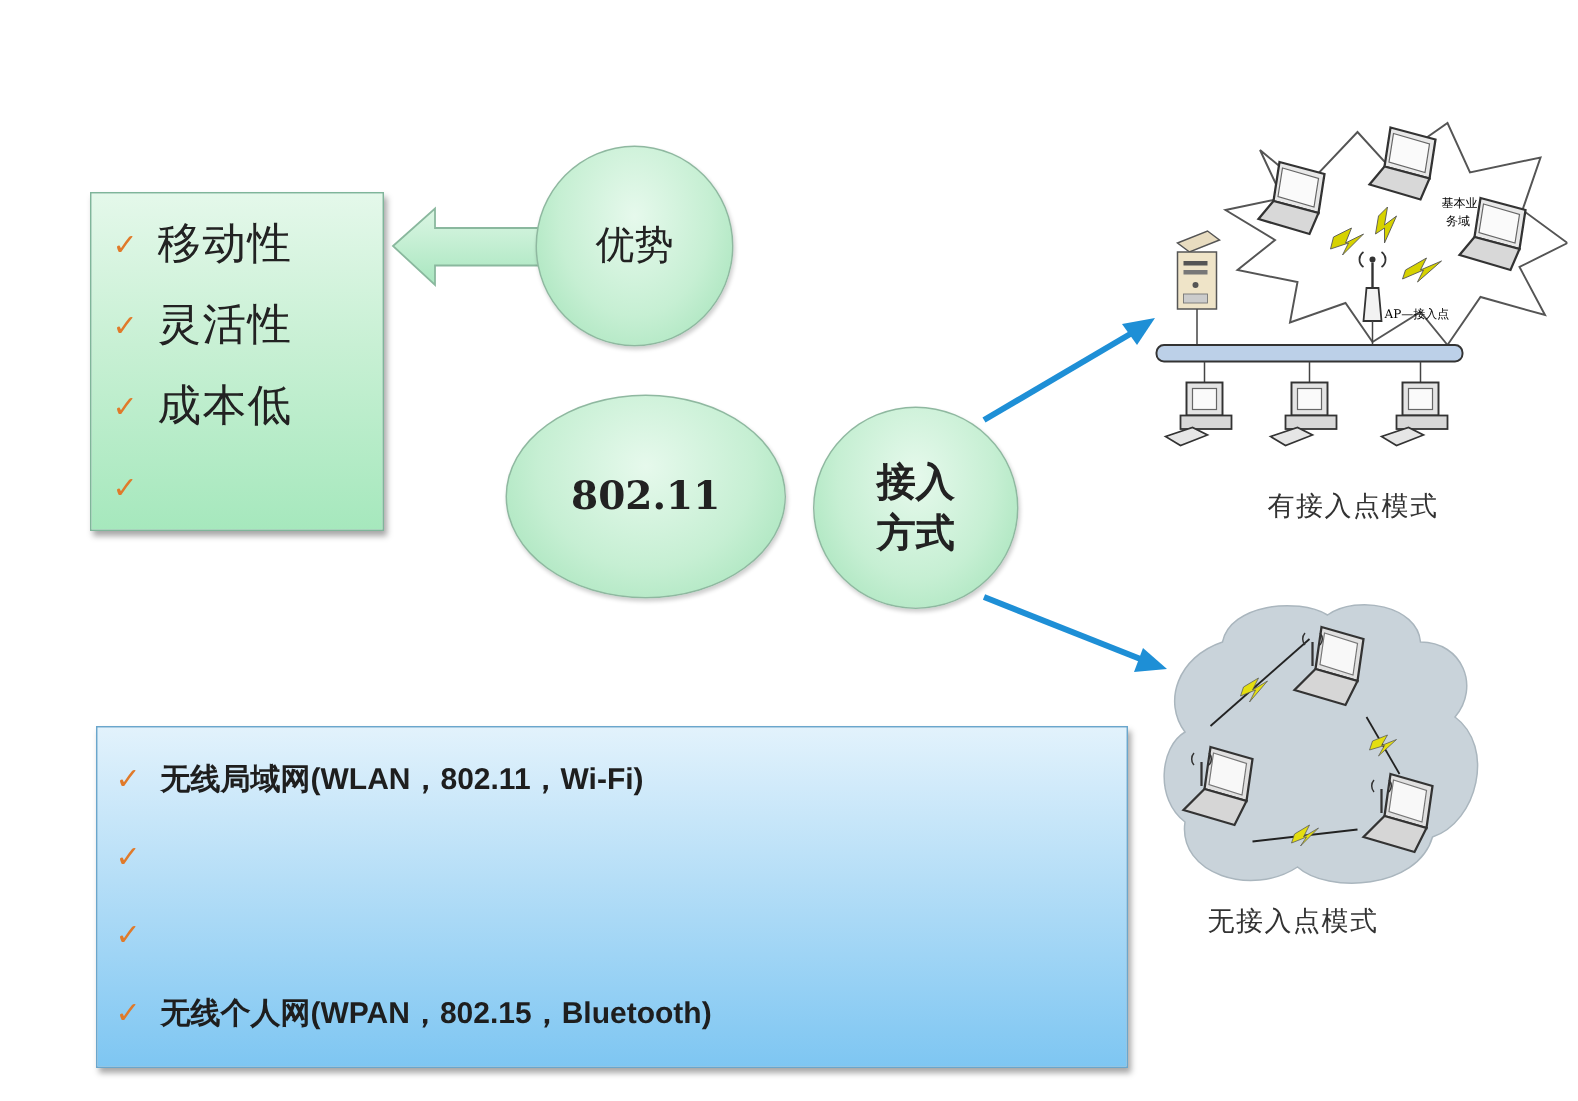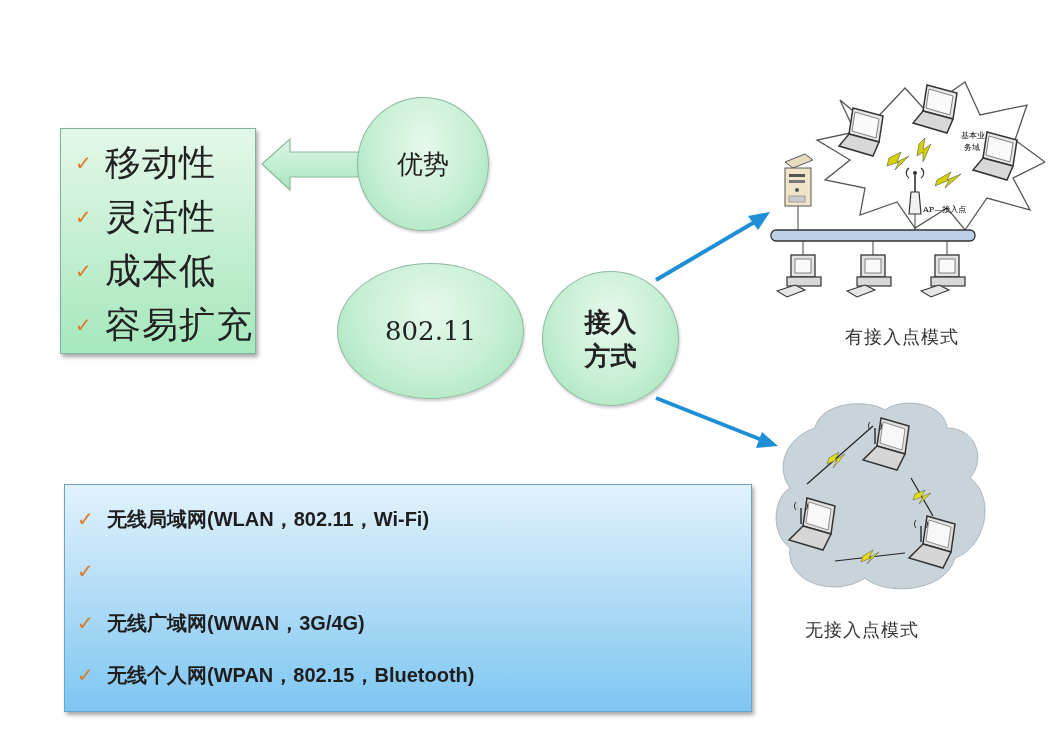--- a/index.html
+++ b/index.html
@@ -20,21 +20,21 @@
     box-sizing: border-box;
   }
   .adv-item {
     position: absolute; left: 14px; height: 40px;
     display: flex; align-items: center;
   }
   .check {
     color: #e07a2a; font-family: "DejaVu Sans", sans-serif;
     font-size: 20px; width: 30px; display: inline-block;
   }
-  .adv-text { font-size: 36px; color: #222; letter-spacing: 1px; }
+  .adv-text { font-size: 29px; color: #222; letter-spacing: 1px; }
 
   
   .oval {
     border-radius: 50%;
     background: radial-gradient(ellipse at 50% 35%, #e6f9ec 0%, #c6efd3 55%, #9ee1b5 100%);
     border: 1px solid #8fb8a0;
     box-shadow: 1px 2px 3px rgba(0,0,0,0.2);
     display: flex; align-items: center; justify-content: center;
     text-align: right; box-sizing: border-box;
   }
@@ -71,39 +71,38 @@
   <div class="adv-item" style="top:68px;">
     <span class="check">✓</span>
     <span class="adv-text">灵活性</span>
   </div>
   <div class="adv-item" style="top:122px;">
     <span class="check">✓</span>
     <span class="adv-text">成本低</span>
   </div>
   <div class="adv-item" style="top:176px;">
     <span class="check">✓</span>
-    <span class="adv-text">容易扩充</span>
   </div>
 </div>
 
 <svg class="abs" style="left:258px; top:135px;" width="140" height="60">
   <defs>
     <linearGradient id="ga" x1="0" y1="0" x2="0" y2="1">
       <stop offset="0" stop-color="#dcf6e4"></stop>
       <stop offset="1" stop-color="#a8e6bf"></stop>
     </linearGradient>
   </defs>
   <polygon points="4,29 32,4 32,17 136,17 136,42 32,42 32,55" fill="url(#ga)" stroke="#8ab89e" stroke-width="1.2"></polygon>
 </svg>
 
 <div class="abs oval" style="left:357px; top:97px; width:132px; height:134px;">
   <span class="oval-text">优势</span>
 </div>
 
-<div class="abs oval" style="left:337px; top:263px; width:187px; height:136px;">
+<div class="abs oval" style="left:337px; top:263px; width:187px; height:136px;font-weight:bold;">
   <span class="oval-text">802.11</span>
 </div>
 
 <div class="abs oval" style="left:542px; top:271px; width:137px; height:135px;font-weight:bold;">
   <span class="oval-text">
     <span>接入</span><br>
     <span>方式</span>
   </span>
 </div>
 
@@ -217,31 +216,30 @@
   </g>
   <g transform="translate(138,118)">
     <polygon points="14,0 42,8 38,36 10,28" fill="#e0e0e0" stroke="#333" stroke-width="1.5"></polygon>
     <polygon points="16,4 38,11 35,32 13,25" fill="#f8f8f8" stroke="#777" stroke-width="0.8"></polygon>
     <polygon points="10,28 38,36 30,52 -4,42" fill="#d6d6d6" stroke="#333" stroke-width="1.5"></polygon>
     <line x1="8" y1="10" x2="8" y2="26" stroke="#333" stroke-width="1.5"></line>
     <path d="M3,12 a6,6 0 0 1 0,-8 M13,12 a6,6 0 0 0 0,-8" fill="none" stroke="#333" stroke-width="1"></path>
   </g>
 </svg>
 
-<div class="abs lbl" style="left:805px; top:618px;">无接入点模式</div>
+<div class="abs lbl" style="left:805px; top:602px;">无接入点模式</div>
 
 <div class="abs cat-box">
   <div class="cat-item" style="top:14px;">
     <span class="check">✓</span>
     <span class="cat-text">无线局域网(WLAN，802.11，Wi-Fi)</span>
   </div>
   <div class="cat-item" style="top:66px;">
     <span class="check">✓</span>
   </div>
   <div class="cat-item" style="top:118px;">
     <span class="check">✓</span>
-    <span class="cat-text">无线广域网(WWAN，3G/4G)</span>
   </div>
   <div class="cat-item" style="top:170px;">
     <span class="check">✓</span>
     <span class="cat-text">无线个人网(WPAN，802.15，Bluetooth)</span>
   </div>
 </div>
 
 </body></html>

